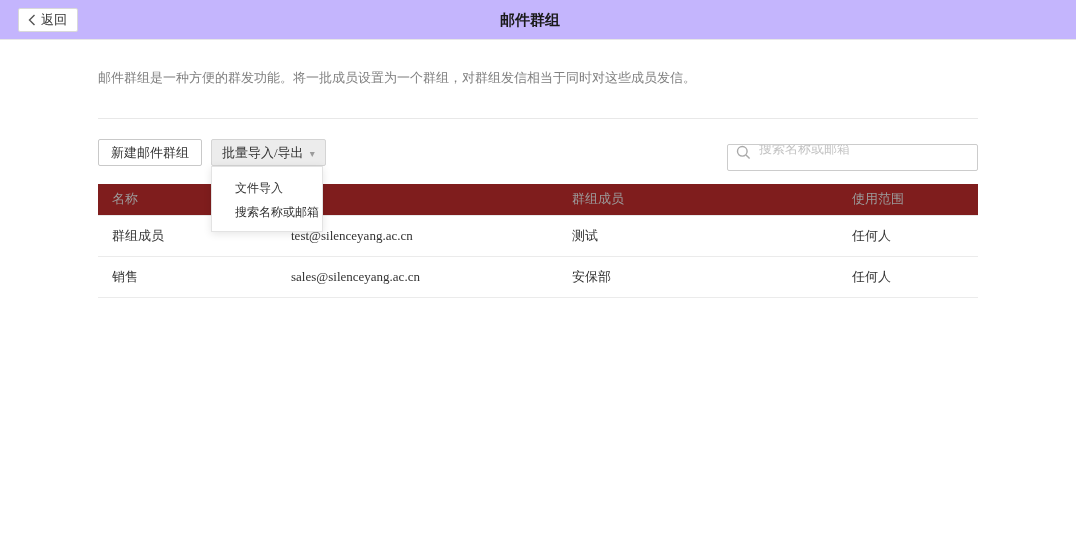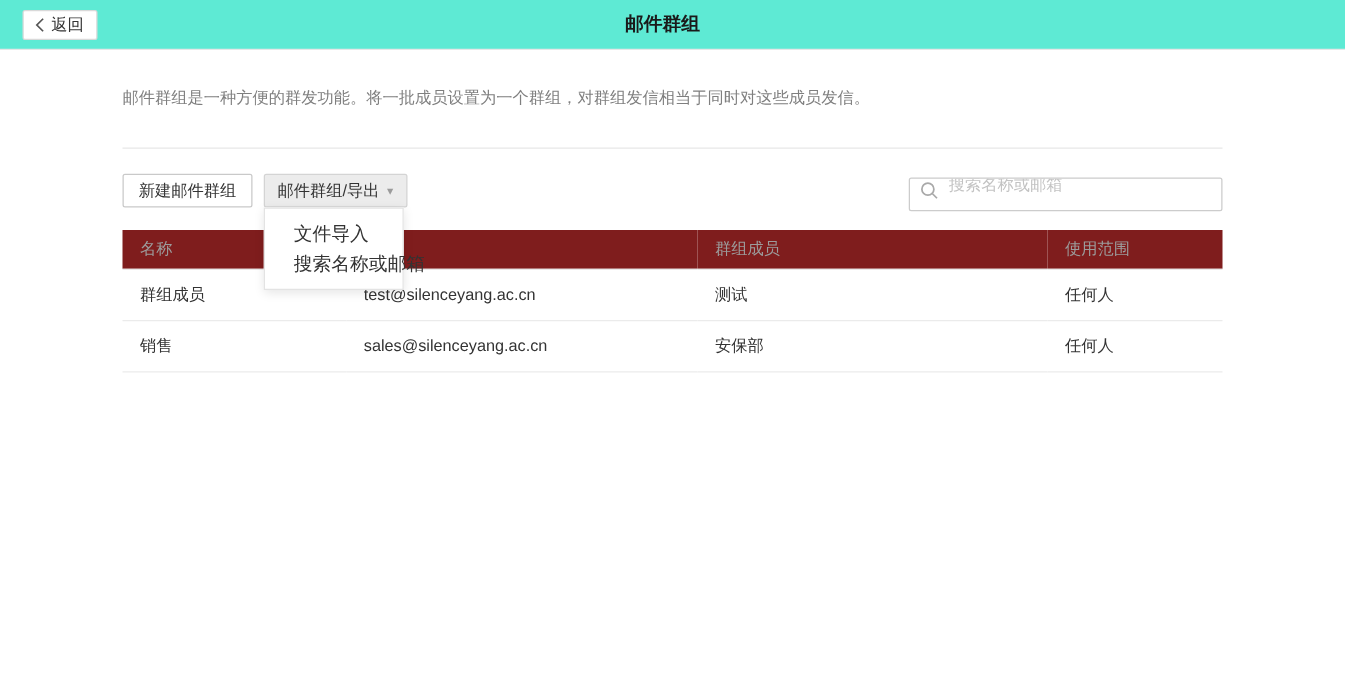--- a/index.html
+++ b/index.html
@@ -8,21 +8,21 @@
     background: #ffffff;
     font-family: "Liberation Sans", "DejaVu Sans", sans-serif;
     overflow: hidden;
     position: relative;
   }
 
   
   .topbar {
     position: relative;
     height: 40px;
-    background: #5eead4;
+    background: #c4b5fd;
     border-bottom: 1px solid #e7e7e7;
   }
   .topbar-title {
     position: absolute;
     left: 0; right: 16px; top: 0;
     height: 39px;
     line-height: 39px;
     text-align: center;
     font-size: 15px;
     font-weight: bold;
@@ -45,20 +45,21 @@
     z-index: 2;
     font-family: inherit;
   }
   .back-btn svg { display: block; }
 
   
   .container {
     width: 880px;
     margin: 0 auto;
     padding-top: 30px;
+    font-family: Liberation Serif, serif;
   }
   .desc {
     font-size: 13px;
     line-height: 16px;
     color: #7f7f7f;
   }
   .divider {
     margin-top: 32px;
     border-top: 1px solid #e8e8e8;
     height: 0;
@@ -107,21 +108,21 @@
     top: 100%;
     left: 0;
     width: 112px;
     background: #ffffff;
     border: 1px solid #e3e3e3;
     box-shadow: 0 2px 8px rgba(0,0,0,0.10);
     padding: 9px 0 7px 0;
     z-index: 20;
   }
   .dd-item {
-    font-size: 15px;
+    font-size: 12px;
     color: #333333;
     line-height: 24px;
     padding-left: 23px;
     cursor: pointer;
     white-space: nowrap;
   }
 
   .search {
     margin-left: auto;
     position: relative;
@@ -192,21 +193,21 @@
 
   <p class="desc">邮件群组是一种方便的群发功能。将一批成员设置为一个群组，对群组发信相当于同时对这些成员发信。</p>
 
   <div class="divider"></div>
 
   <div class="toolbar">
     <button class="btn btn-plain">新建邮件群组</button>
 
     <div class="batch-wrap">
       <button class="btn btn-gray">
-        <span>邮件群组/导出</span>
+        <span>批量导入/导出</span>
         <span class="caret">▾</span>
       </button>
       <div class="dropdown">
         <div class="dd-item">文件导入</div>
         <div class="dd-item">搜索名称或邮箱</div>
       </div>
     </div>
 
     <div class="search">
       <svg class="search-icon" width="15" height="15" viewBox="0 0 15 15">

